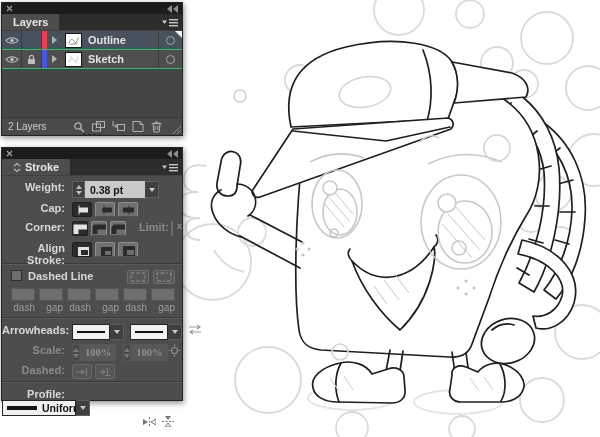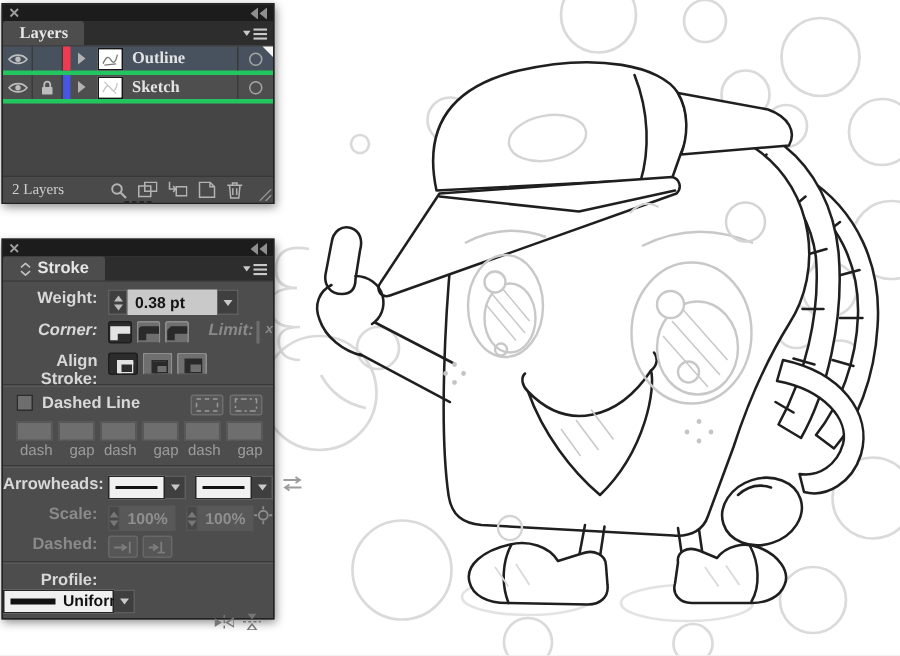--- a/index.html
+++ b/index.html
@@ -12,22 +12,22 @@
            border:1px solid #232323; box-shadow:1px 2px 6px rgba(0,0,0,.45); }
   .titlebar { height:11px; background:#1c1c1c; display:flex; align-items:center;
               justify-content:space-between; padding:0 4px; }
   .tabbar { height:17px; background:#2d2d2d; display:flex; align-items:stretch; position:relative;
             border-bottom:1px solid #404040; }
   .tab { background:#4d4d4d; color:#e6e6e6; font-size:11px; font-weight:bold;
          display:flex; align-items:center; gap:4px; padding:0 11px; border-radius:2px 2px 0 0; }
   .panel-menu { position:absolute; right:4px; top:4px; cursor:pointer; }
 
   
-  #layers-panel { top:2px; height:134px; display:flex; flex-direction:column;font-family:Liberation Serif, serif; }
-  .lrow { display:flex; height:19px; border-bottom:3px solid #22c55e; position:relative; }
+  #layers-panel { top:2px; height:134px; display:flex; flex-direction:column; }
+  .lrow { display:flex; height:19px; border-bottom:1px solid #22c55e; position:relative; }
   .lrow .cell { display:flex; align-items:center; justify-content:center; }
   .c-eye  { width:20px; border-right:1px solid #3a3a3a; }
   .c-lock { width:20px; border-right:1px solid #3a3a3a; }
   .c-bar  { width:5px; }
   .c-tri  { width:15px; }
   .c-thumb{ width:22px; }
   .c-name { flex:1; font-size:11px; font-weight:bold; color:#e3e3e3; padding-left:4px;
             justify-content:flex-start !important; }
   .c-target { width:24px; border-left:1px solid #3a3a3a; }
   .row-sel { background:#47525e; }
@@ -41,38 +41,38 @@
   .l-fill { flex:1; background:#454545; }
   .l-bottom { height:18px; background:#4a4a4a; border-top:1px solid #383838;
               display:flex; align-items:center; padding:0 6px; position:relative; }
   .l-status { font-size:10px; color:#cfcfcf; flex:1; }
   .l-icons { display:flex; align-items:center; gap:7px; padding-right:14px; }
   .resize-corner { position:absolute; right:1px; bottom:1px; }
   .gripper { position:absolute; left:50%; bottom:-1px; transform:translateX(-50%); display:flex; gap:2px; }
   .gripper i { width:3px; height:2px; background:#262626; display:block; }
 
   
-  #stroke-panel { top:147px; height:254px;margin-top:12px; }
+  #stroke-panel { top:147px; height:254px; }
   .sbody { padding-top:5px; }
   .srow { display:flex; align-items:flex-start; margin:0 5px 4px 0; height:17px; }
   .slabel { width:70px; text-align:right; padding-right:7px; font-size:11px; font-weight:bold;
             color:#d8d8d8; flex:0 0 auto; }
   .dis { color:#8a8a8a !important; }
   .divider { height:2px; border-top:1px solid #3a3a3a; border-bottom:1px solid #5a5a5a; margin:2px 0 5px 0; }
 
   .stepper { width:13px; height:17px; background:#3f3f3f; border:1px solid #5e5e5e;
              display:flex; flex-direction:column; align-items:center; justify-content:center; gap:2px; }
   .stepper i { width:0; height:0; border-left:3px solid transparent; border-right:3px solid transparent; display:block; }
   .st-up { border-bottom:4px solid #bdbdbd; } .st-dn { border-top:4px solid #bdbdbd; }
   .stepper.disab { background:#484848; border-color:#555; }
   .stepper.disab .st-up { border-bottom-color:#777; } .stepper.disab .st-dn { border-top-color:#777; }
 
   .field { height:17px; background:#c9c9c9; color:#141414; font-size:10.5px; font-weight:bold;
            display:flex; align-items:center; padding:0 5px; }
-  .field.disab { background:#585858; color:#8f8f8f; }
+  .field.disab { background:#585858; color:#8f8f8f;font-family:Liberation Serif, serif; }
   .dd-btn { width:14px; height:17px; background:#3f3f3f; border:1px solid #5e5e5e; border-left:none;
             display:flex; align-items:center; justify-content:center; }
   .dd-btn i { width:0; height:0; border-left:3.5px solid transparent; border-right:3.5px solid transparent;
               border-top:4.5px solid #c9c9c9; display:block; }
 
   .tbtn { width:20px; height:15px; background:#6f6f6f; border:1px solid #8e8e8e; border-bottom-color:#525252;
           border-radius:2px; margin-right:3px; display:flex; align-items:center; justify-content:center;
           color:#2a2a2a; }
   .tbtn.sel { background:#2c2c2c; border-color:#1e1e1e; color:#e3e3e3; }
   .tbtn.disab { background:#565656; border-color:#676767; color:#7d7d7d; }
@@ -352,22 +352,43 @@
         <span class="stepper">
             <i class="st-up"></i>
             <i class="st-dn"></i>
           </span>
         <span class="field" style="width:60px;">0.38 pt</span>
         <span class="dd-btn">
             <i></i>
           </span>
       </div>
 
-
-      <div class="srow" style="height:15px; margin-bottom:6px;font-style:italic;">
+      <div class="srow" style="height:15px;">
+        <span class="slabel">Cap:</span>
+        <span class="tbtn sel">
+          <svg width="14" height="10" viewBox="0 0 14 10">
+            <path d="M4,0.5 V9.5" stroke="currentColor" stroke-width="1"></path>
+            <path d="M4,5 H13" stroke="currentColor" stroke-width="5"></path>
+            </svg>
+          </span>
+        <span class="tbtn">
+          <svg width="14" height="10" viewBox="0 0 14 10">
+            <path d="M6,0.5 V9.5" stroke="currentColor" stroke-width="1"></path>
+            <path d="M6.5,5 H13" stroke="currentColor" stroke-width="5" stroke-linecap="round"></path>
+            </svg>
+          </span>
+        <span class="tbtn">
+          <svg width="14" height="10" viewBox="0 0 14 10">
+            <path d="M8,0.5 V9.5" stroke="currentColor" stroke-width="1"></path>
+            <path d="M2,5 H13" stroke="currentColor" stroke-width="5"></path>
+            </svg>
+          </span>
+      </div>
+
+      <div class="srow" style="height:15px; margin-bottom:6px;">
         <span class="slabel">Corner:</span>
         <span class="tbtn sel">
           <svg width="14" height="11" viewBox="0 0 14 11">
             <path d="M3,11 V4 H14" fill="none" stroke="currentColor" stroke-width="5" stroke-linejoin="miter"></path>
             </svg>
           </span>
         <span class="tbtn">
           <svg width="14" height="11" viewBox="0 0 14 11">
             <path d="M3,11 V4 H14" fill="none" stroke="currentColor" stroke-width="5" stroke-linejoin="round"></path>
             </svg>

